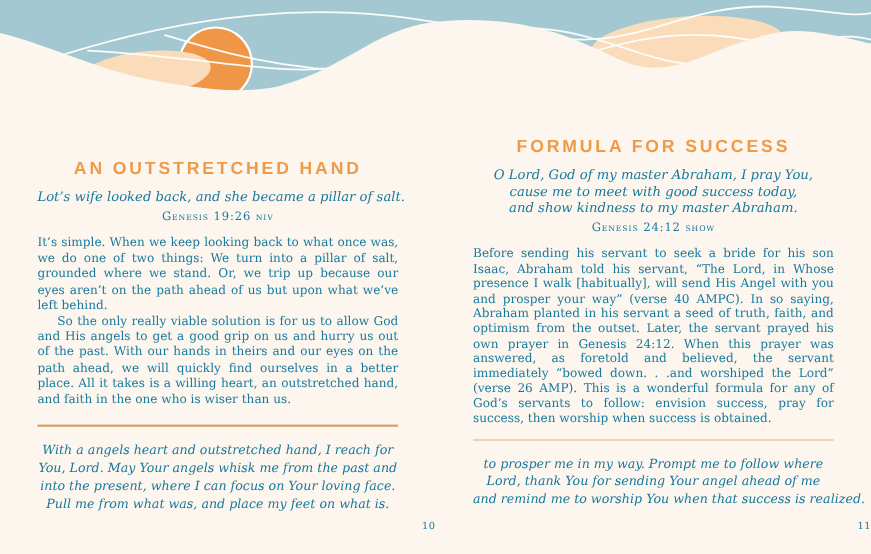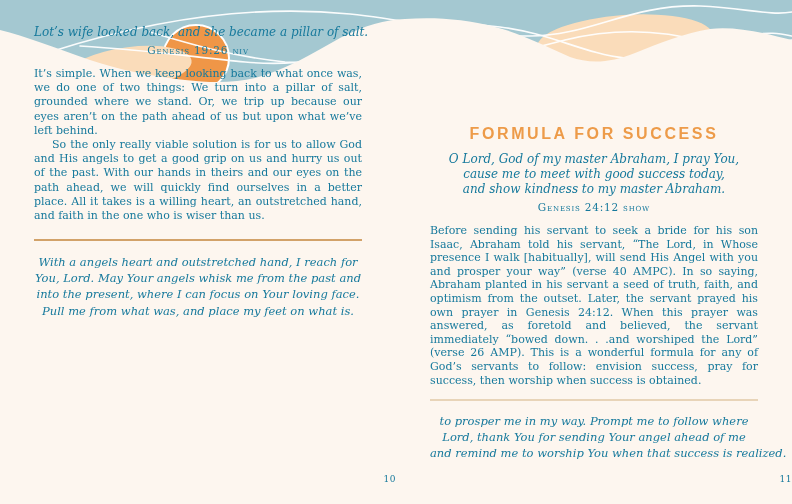--- a/index.html
+++ b/index.html
@@ -105,20 +105,21 @@
       <path d="M50,52 C150,20 250,4 350,14 C420,21 460,36 530,36 C590,36 630,4 700,6 C745,8 770,16 792,12"></path>
       <path d="M80,46 C150,50 200,58 245,62 C300,67 335,58 375,42 C415,27 455,21 500,27 C550,33 585,54 625,58 C670,62 705,44 745,36 C770,31 782,34 792,36"></path>
       <path d="M150,32 C190,44 230,56 285,62 C320,65 350,62 380,55"></path>
       <path d="M415,62 C470,63 520,52 565,40 C610,29 655,28 705,42 C735,51 765,46 792,40"></path>
     </g>
     <path d="M0,30 C25,36 55,48 90,60 C120,70 150,76 185,80 C210,83 235,83 255,78 C285,70 310,55 340,38 C365,25 385,20 405,19 C435,17 465,19 495,27 C520,33 545,46 570,57 C590,64 610,63 635,53 C660,43 685,33 710,29 C735,26 765,33 792,40 L792,140 L0,140 Z" style="fill:var(--page-bg)"></path>
   </svg>
 
   <div class="page page-left">
     <div class="page-inner">
+      <h1 class="chapter-title">AN OUTSTRETCHED HAND</h1>
       <p class="epigraph">Lot’s wife looked back, and she became a pillar of salt.</p>
       <p class="reference">Genesis 19:26 niv</p>
       <div class="body-text">
         <p>It’s simple. When we keep looking back to what once was, we do one of two things: We turn into a pillar of salt, grounded where we stand. Or, we trip up because our eyes aren’t on the path ahead of us but upon what we’ve left behind.</p>
         <p class="indent">So the only really viable solution is for us to allow God and His angels to get a good grip on us and hurry us out of the past. With our hands in theirs and our eyes on the path ahead, we will quickly find ourselves in a better place. All it takes is a willing heart, an outstretched hand, and faith in the one who is wiser than us.</p>
       </div>
       <hr class="rule rule-left">
       <div class="prayer">
         <div class="pr-line">With a angels heart and outstretched hand, I reach for</div>
         <div class="pr-line">You, Lord. May Your angels whisk me from the past and</div>

